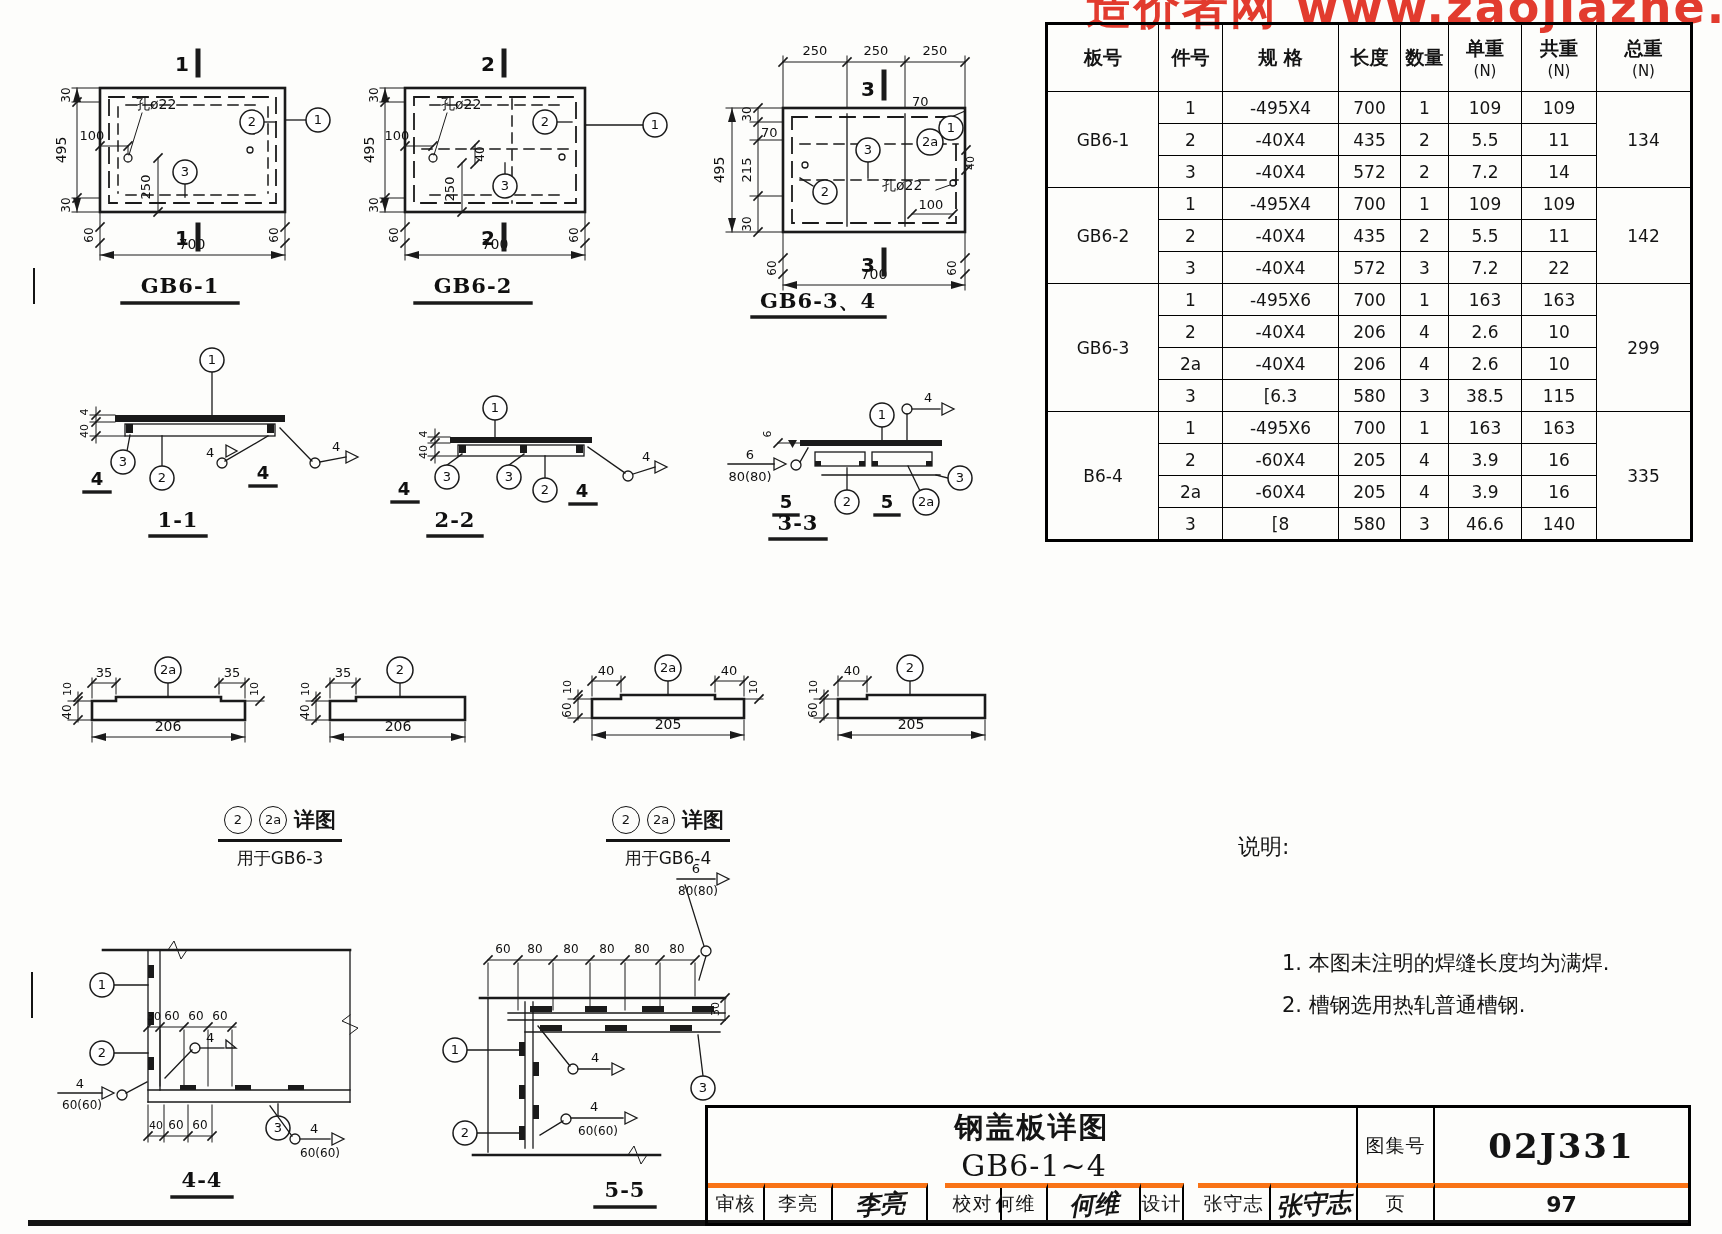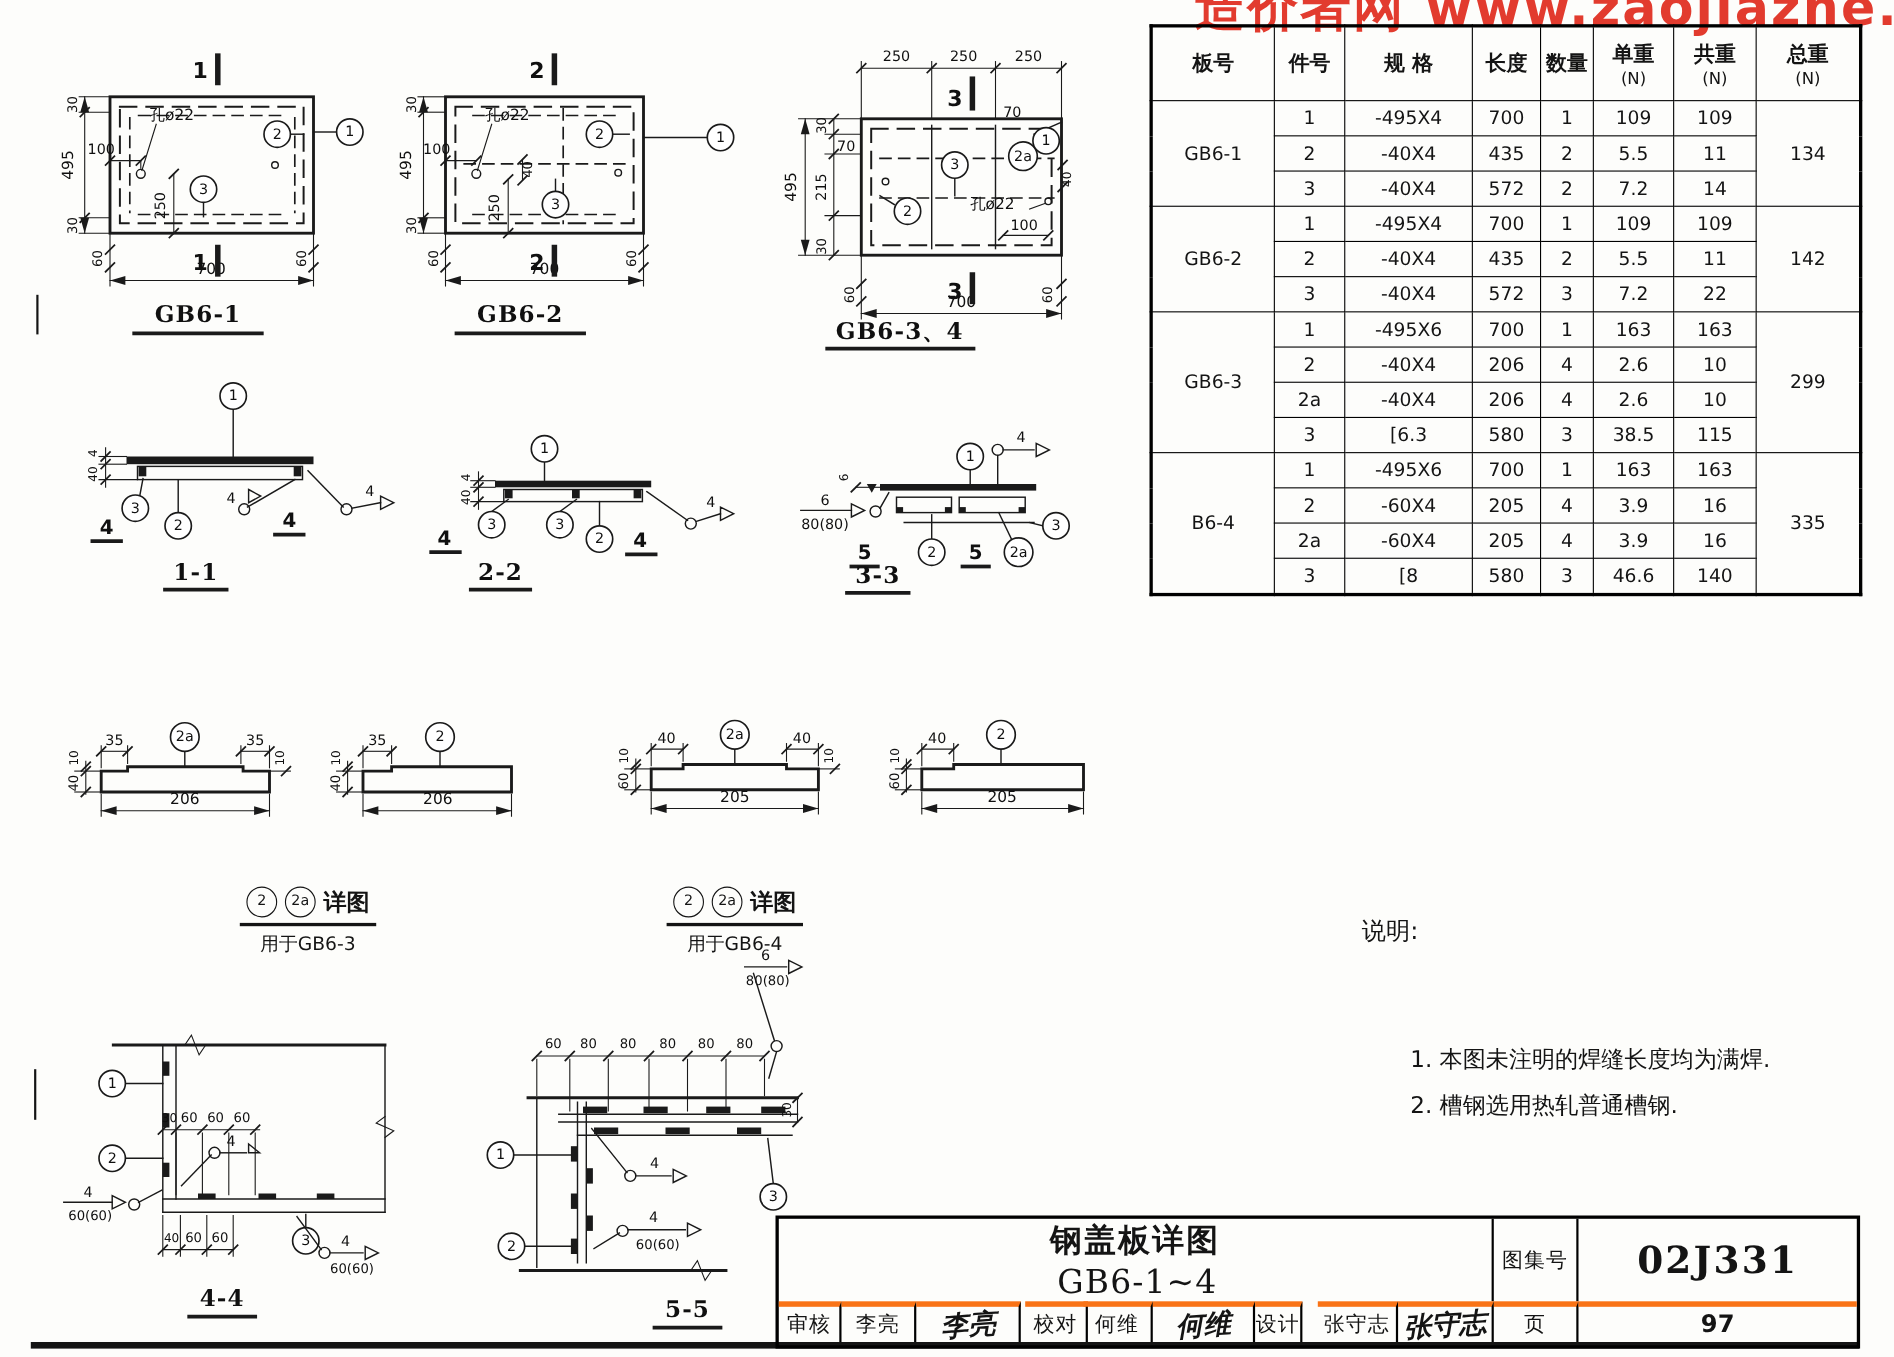--- a/index.html
+++ b/index.html
@@ -1065,21 +1065,21 @@
     </div>
     <div class="cell tb-r1 tb-lab" style="left:650px;width:77px">图集号</div>
     <div class="cell tb-r1" style="left:727px;width:253px;border-right:none">
       <span class="tb-big">02J331</span>
     </div>
     <div class="cell tb-r2 tb-lab" style="left:0;width:57px">审核</div>
     <div class="cell tb-r2 tb-lab" style="left:57px;width:68px">李亮</div>
     <div class="cell tb-r2" style="left:125px;width:95px">
         <span class="sig">李亮</span>
       </div>
-    <div class="cell tb-r2 tb-lab" style="left:224px;width:57px">校对</div>
+    <div class="cell tb-r2 tb-lab" style="left:237px;width:57px">校对</div>
     <div class="cell tb-r2 tb-lab" style="left:277px;width:63px">何维</div>
     <div class="cell tb-r2" style="left:340px;width:93px">
         <span class="sig">何维</span>
       </div>
     <div class="cell tb-r2 tb-lab" style="left:433px;width:43px">设计</div>
     <div class="cell tb-r2 tb-lab" style="left:490px;width:73px">张守志</div>
     <div class="cell tb-r2" style="left:563px;width:87px">
         <span class="sig">张守志</span>
       </div>
     <div class="cell tb-r2 tb-lab" style="left:650px;width:77px">页</div>

